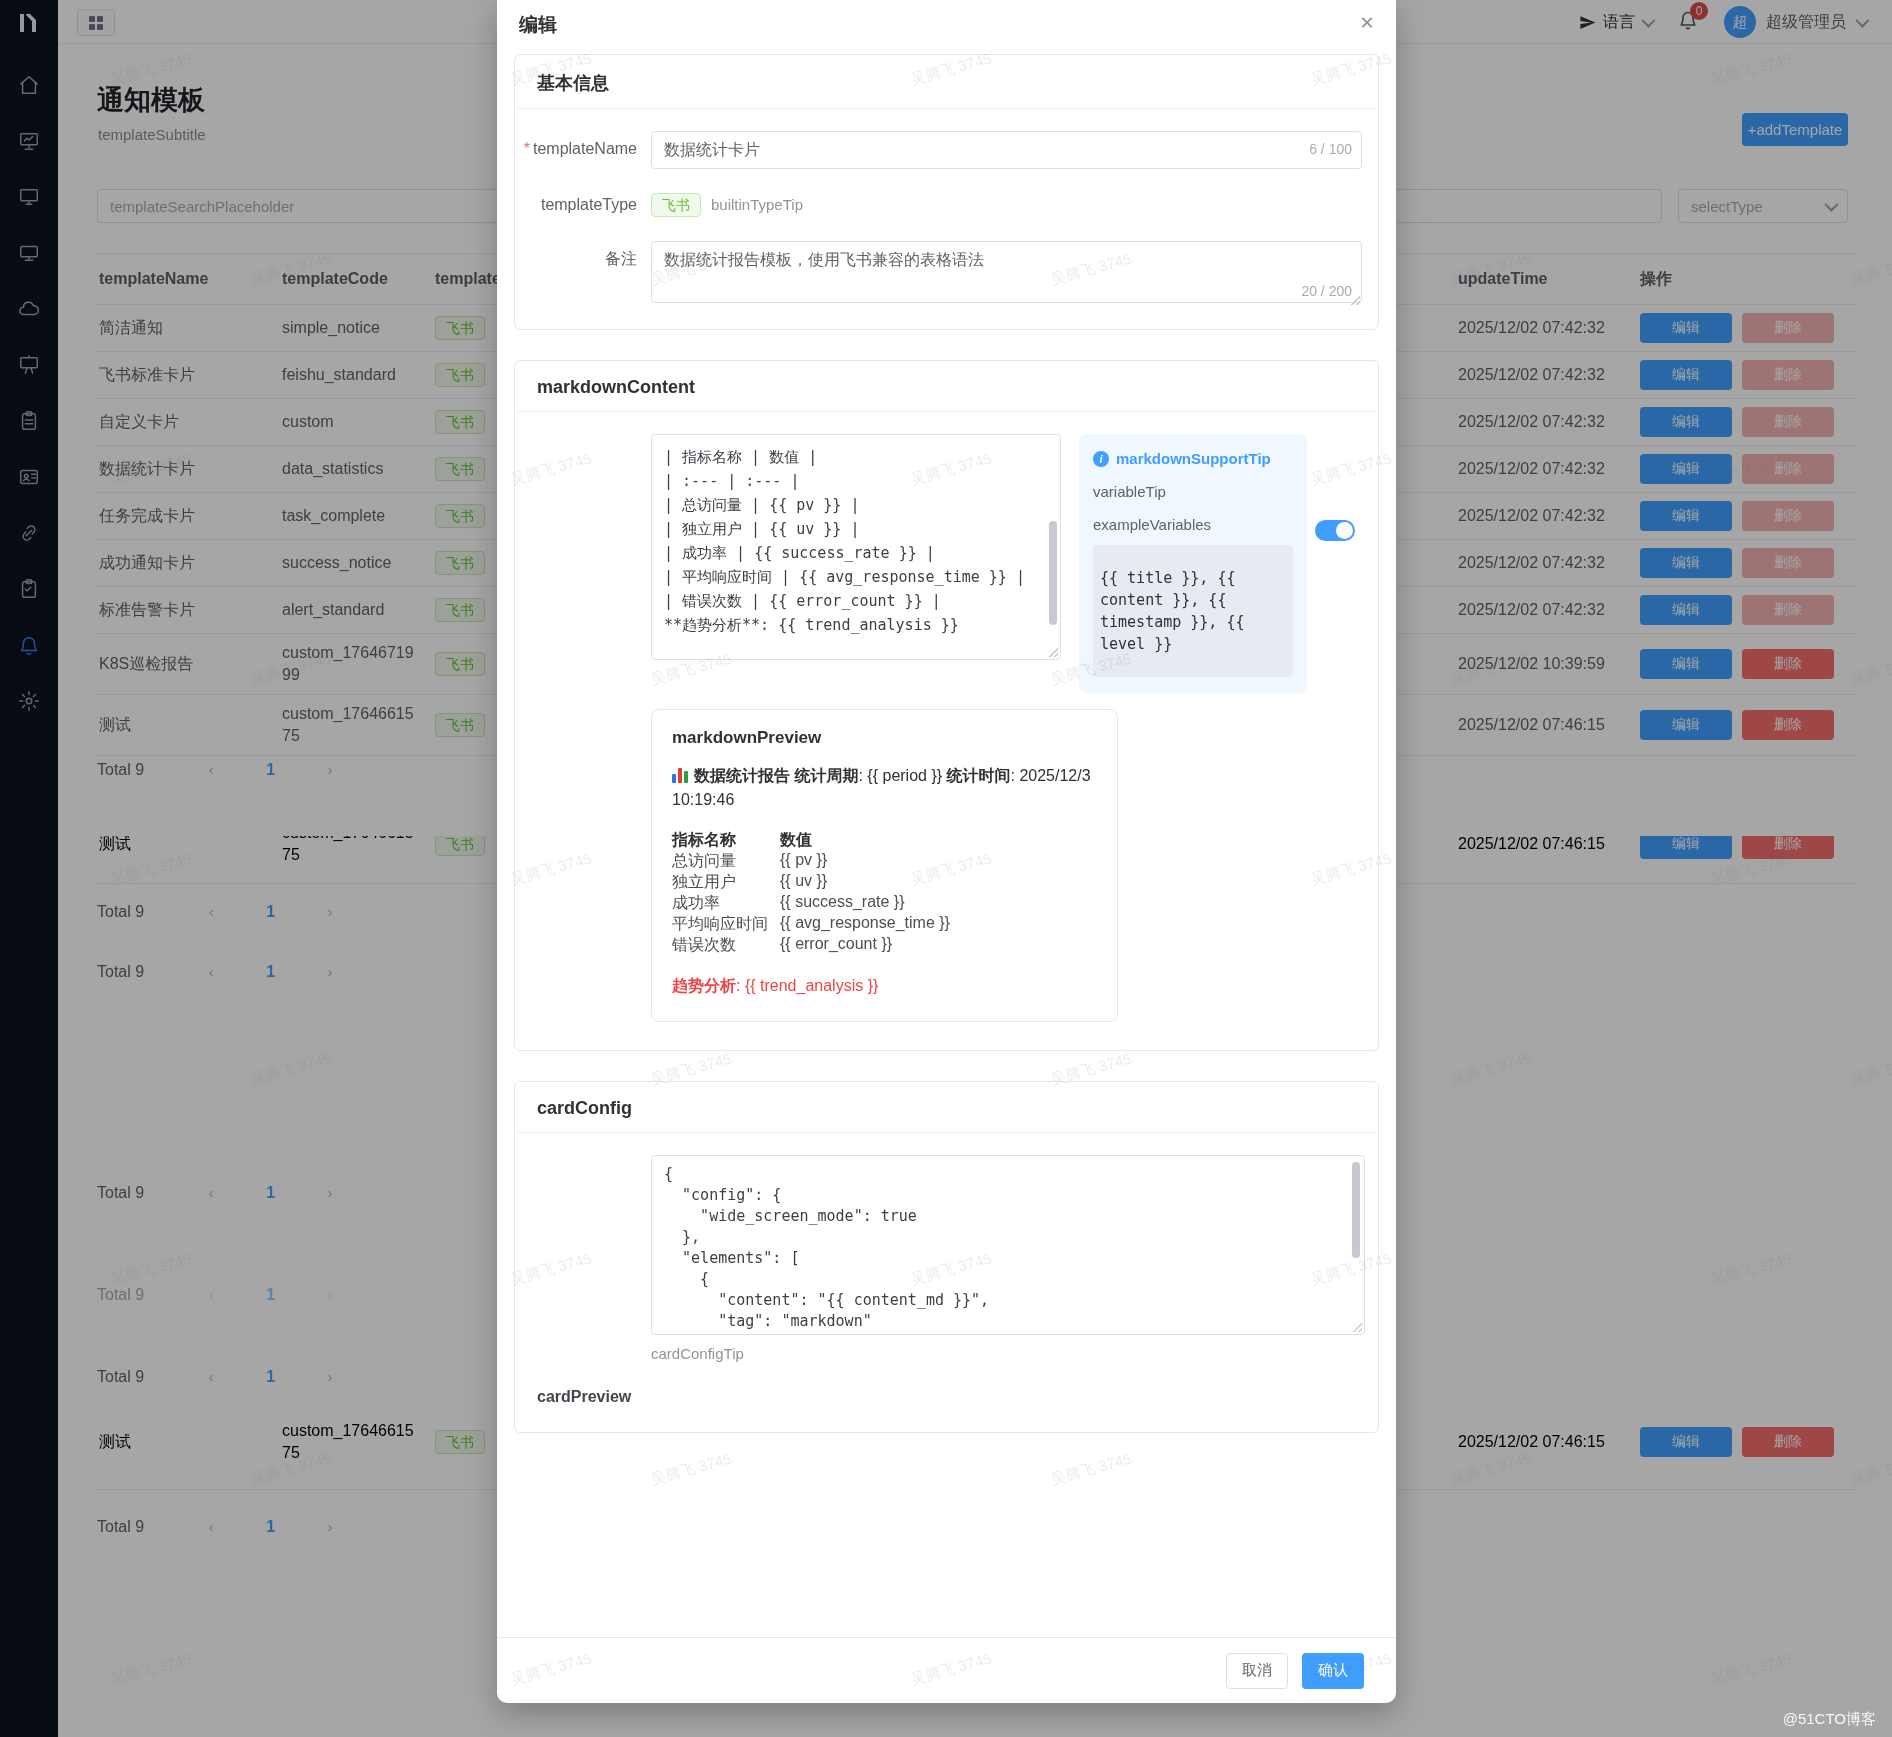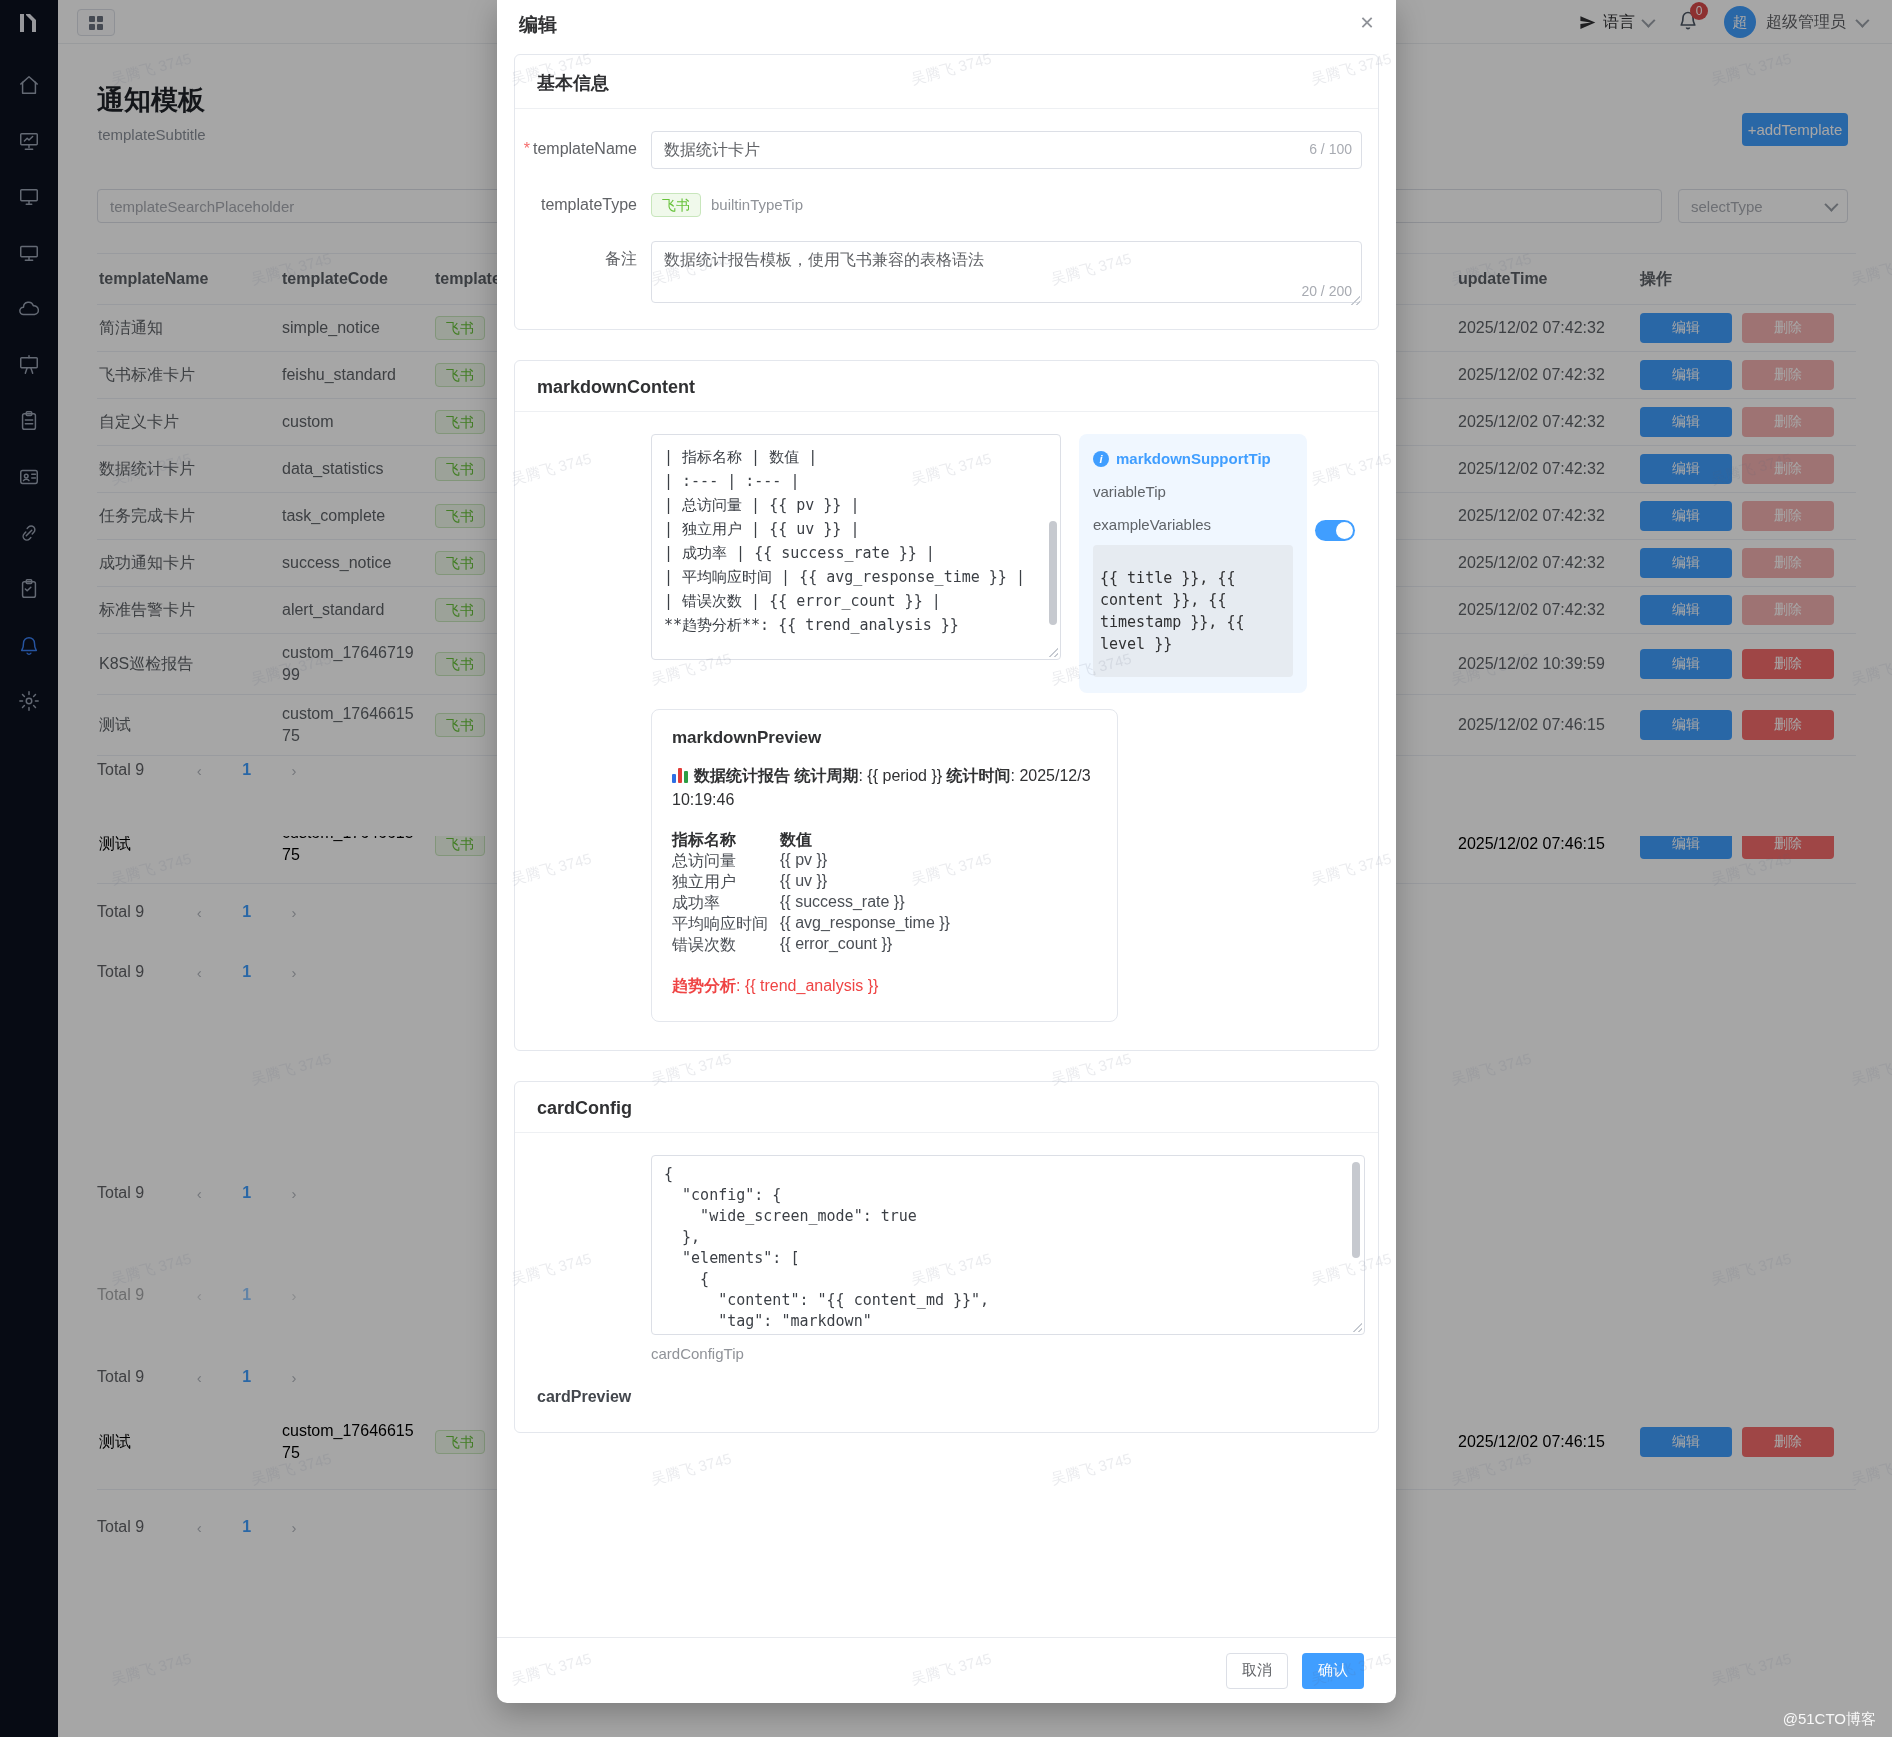--- a/index.html
+++ b/index.html
@@ -47,21 +47,21 @@
   .td { padding:8px 12px 8px 2px; word-break:break-all; line-height:22px; }
   .tr:not(.head) { min-height:43px; }
   .tag-feishu { display:inline-block; padding:3px 10px; border-radius:4px; background:#f0f9eb; border:1px solid #c8e6bc; color:#67c23a; font-size:14px; line-height:16px; }
   .act { display:flex; gap:10px; }
   .btn-edit,.btn-del { width:92px; height:30px; border:none; border-radius:4px; color:#fff; font-size:14px; cursor:pointer; }
   .btn-edit { background:#409eff; }
   .btn-del { background:#f56c6c; }
   .btn-del.dis { background:#f3b1b1; cursor:not-allowed; }
 
   
-  .pager { position:absolute; left:97px; display:flex; align-items:center; gap:4px; font-size:16px; color:#606266; }
+  .pager { position:absolute; left:97px; display:flex; align-items:flex-start; gap:16px; font-size:16px; color:#606266; }
   .pager .tt { margin-right:36px; }
   .pg-arrow { color:#b2b6bd; font-size:15px; width:30px; text-align:center; cursor:pointer; }
   .pg-cur { color:#409eff; font-weight:bold; margin:0 24px; cursor:pointer; }
 
   
   .frag { position:absolute; left:97px; width:1759px; overflow:hidden; background:#fff; border-bottom:1px solid #ebeef5; }
   .frag .inner { position:relative; }
 
   
   #overlay { position:absolute; inset:0; background:rgba(0,0,0,0.35); z-index:20; }

